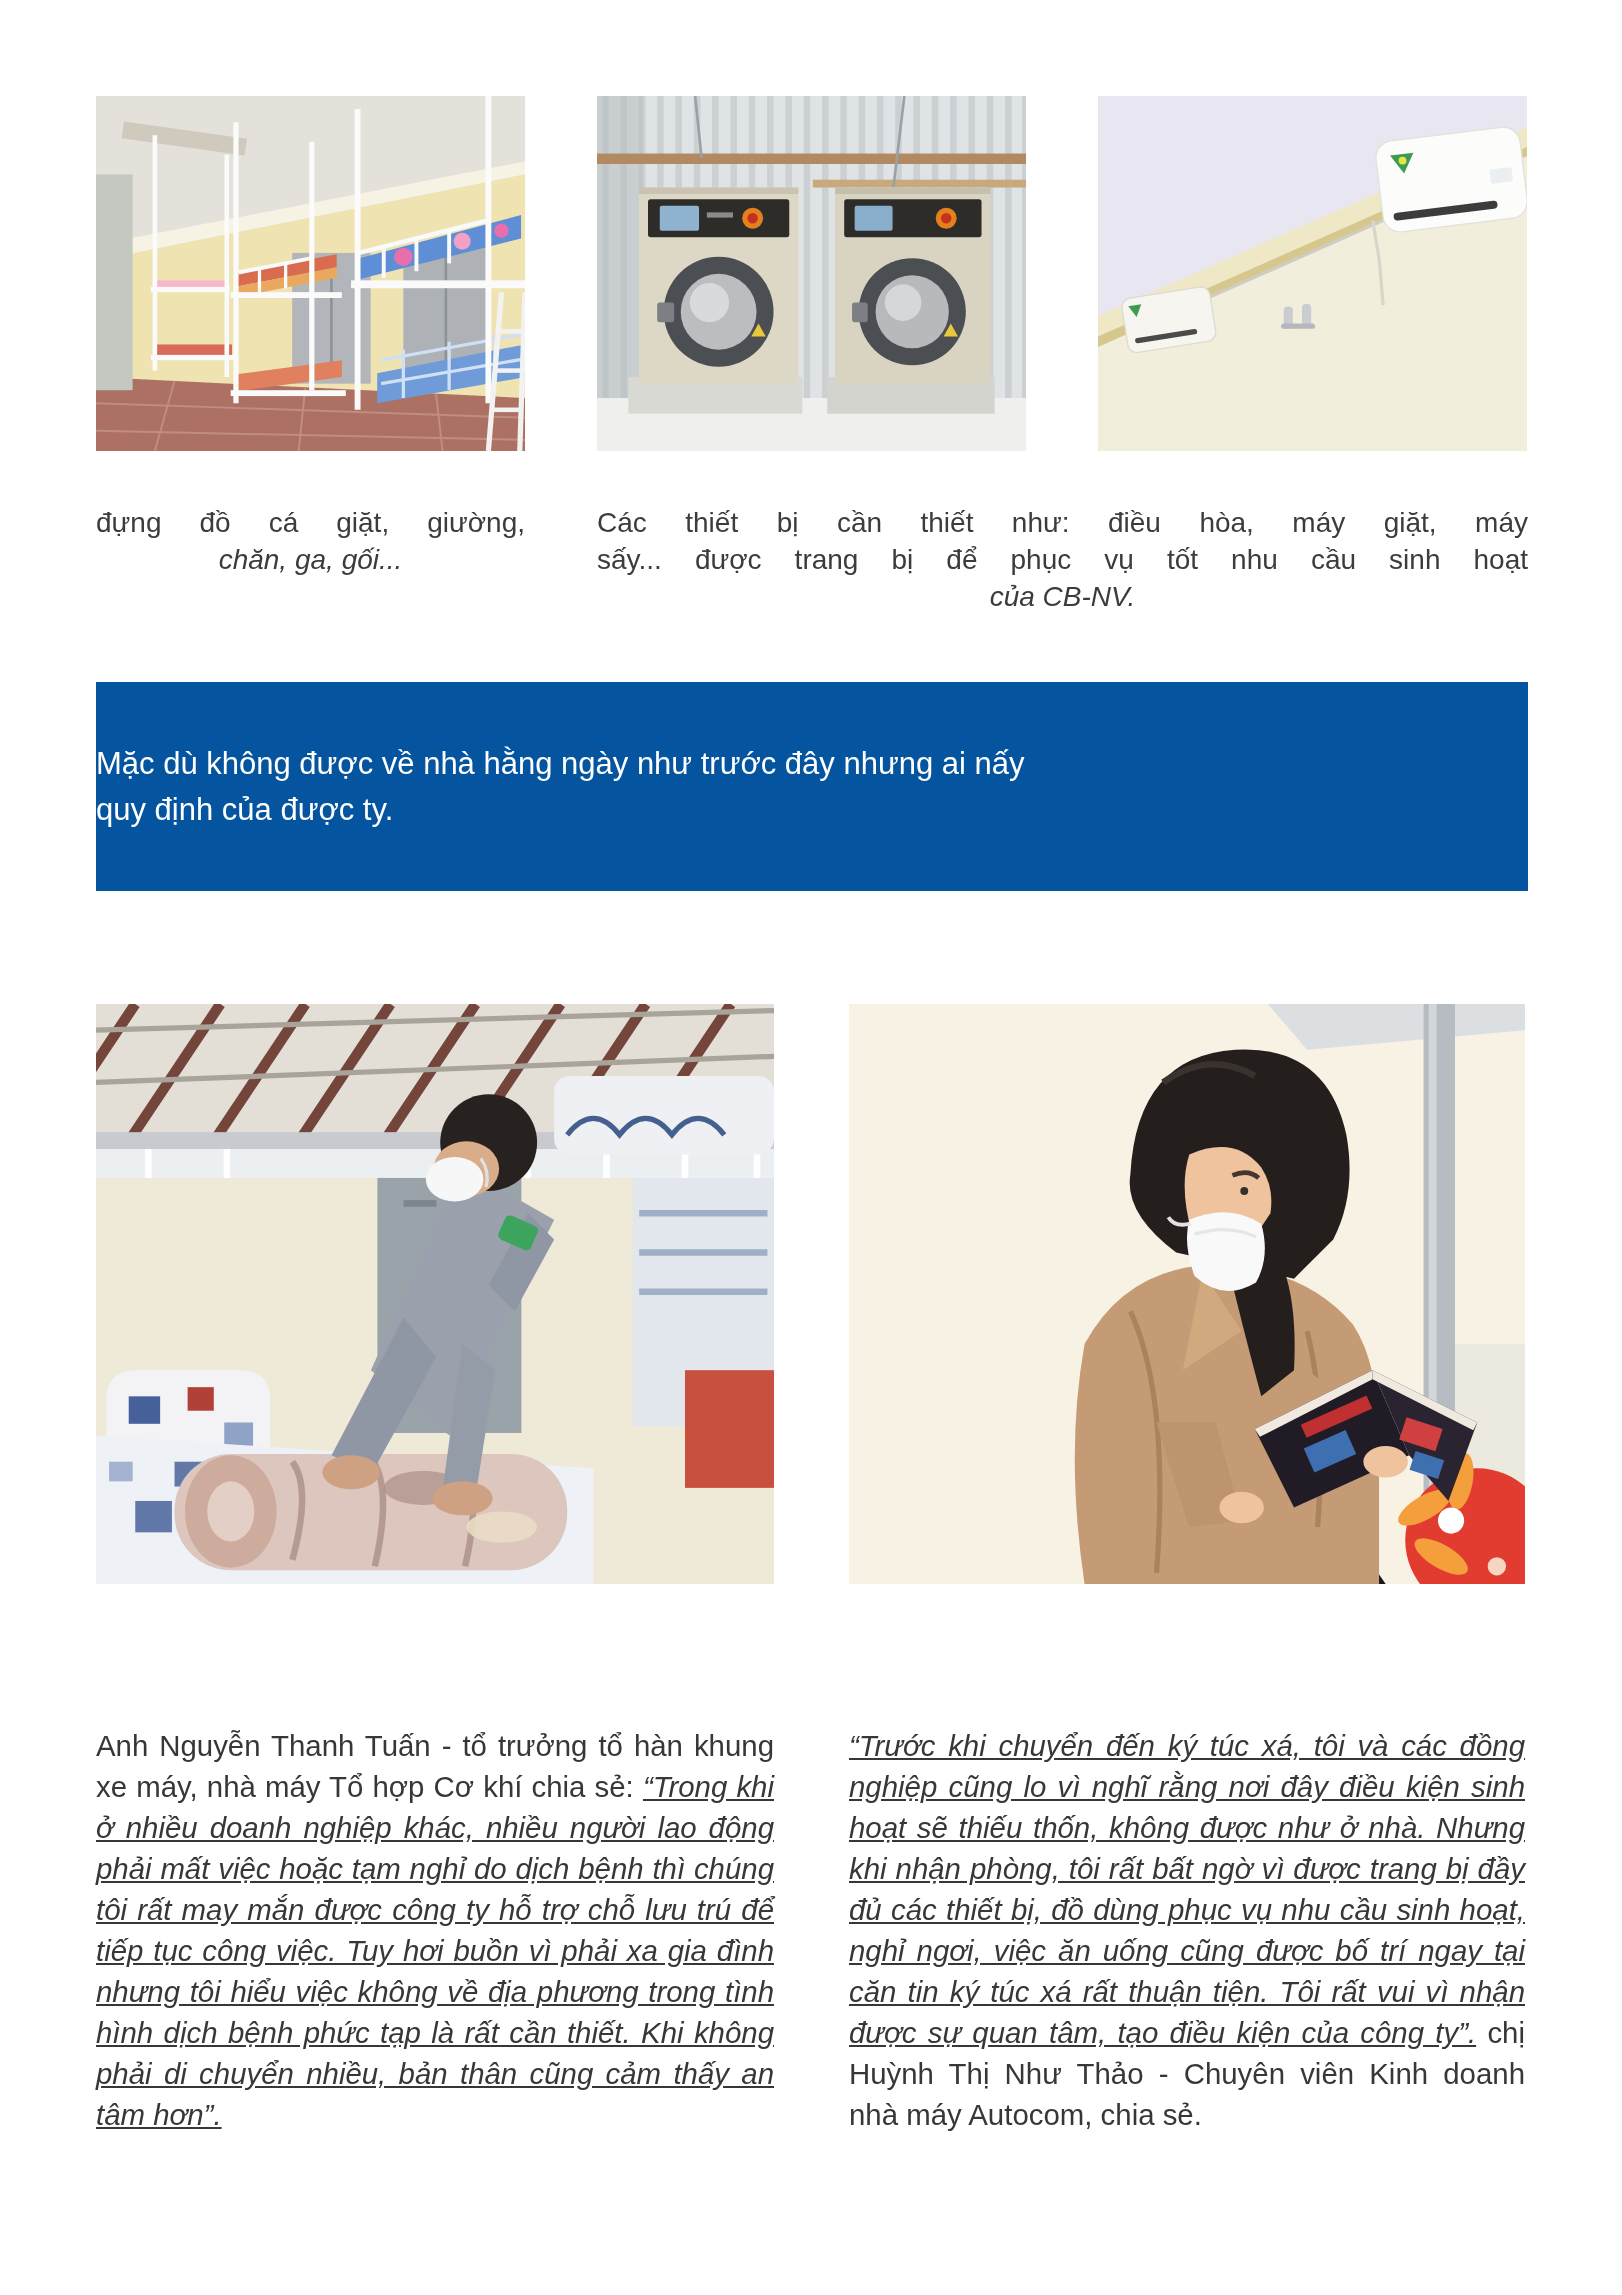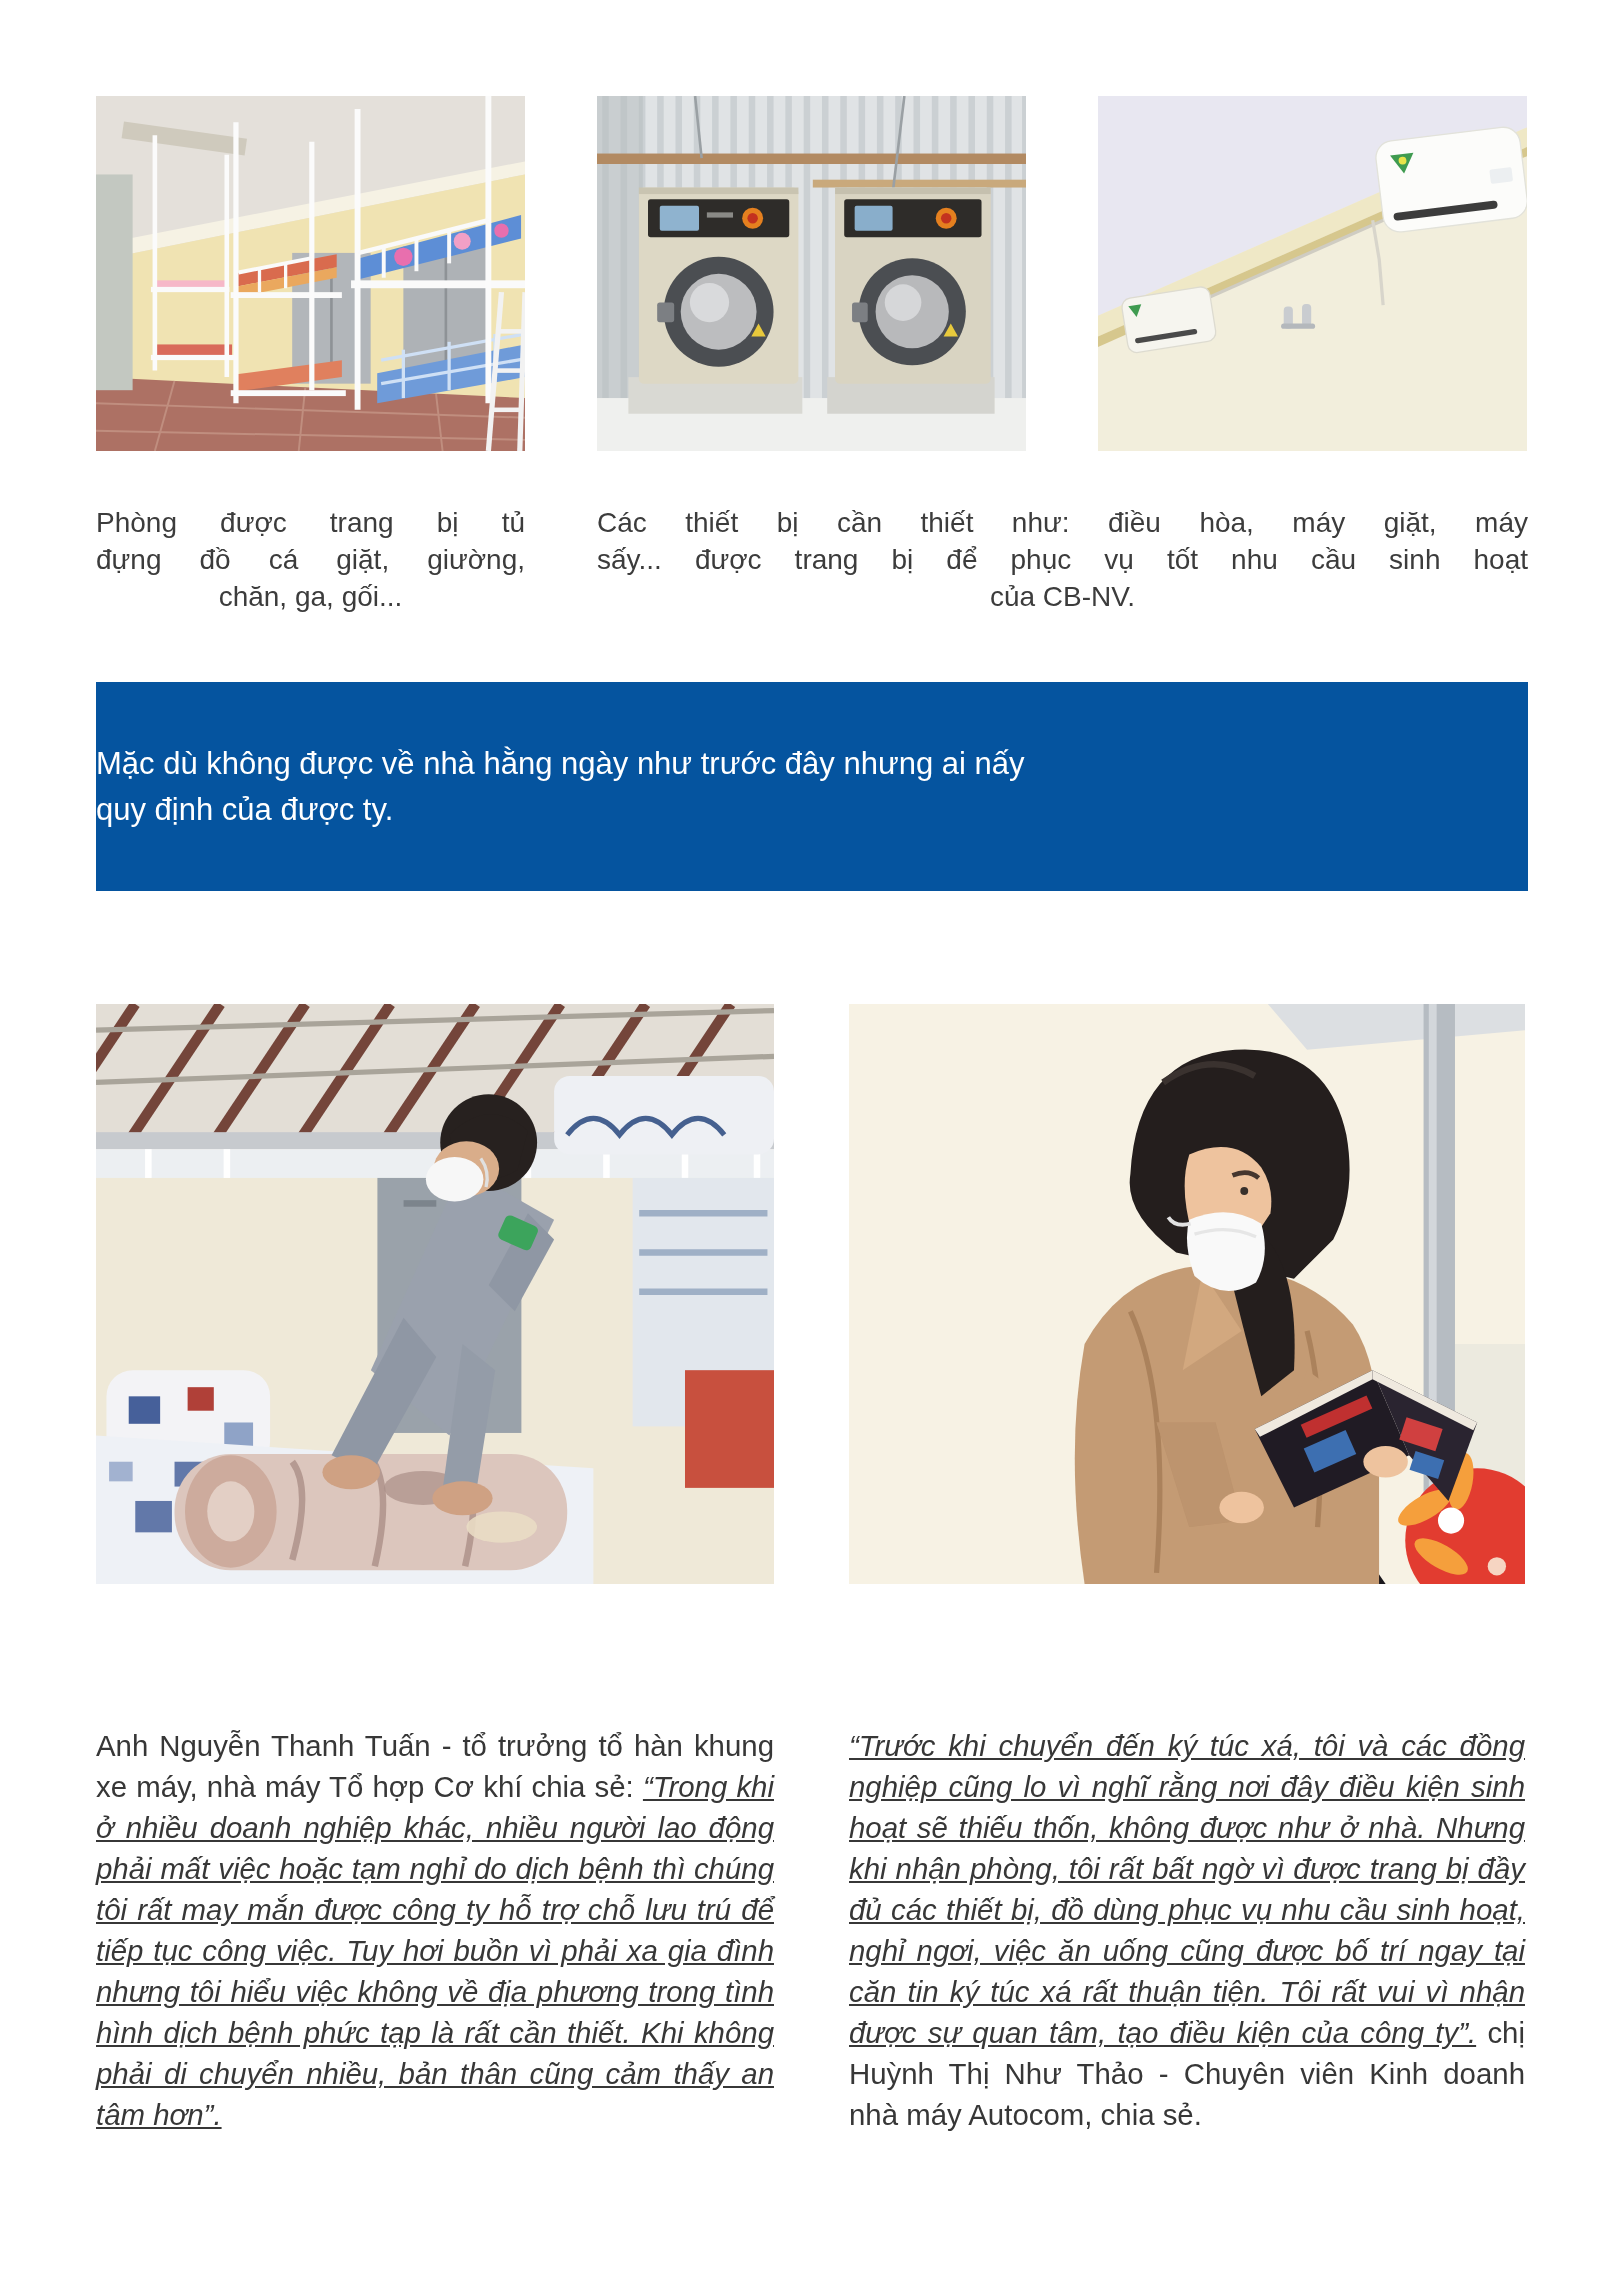--- a/index.html
+++ b/index.html
@@ -13,21 +13,21 @@
   
   .ph-dorm{left:96px;top:96px;width:429px;height:355px;}
   .ph-laundry{left:597px;top:96px;width:429px;height:355px;}
   .ph-ac{left:1098px;top:96px;width:429px;height:355px;}
 
   
   .caption{position:absolute;top:504px;color:#3c3c3c;font-size:28px;line-height:37px;}
   .cap-dorm{left:96px;width:429px;}
   .cap-equip{left:597px;width:931px;}
   .cap-line{text-align:justify;text-align-last:justify;}
-  .cap-line.last{text-align-last:center;}
+  .cap-line.last{text-align-last:center;font-style:italic;}
 
   
   .banner{
     position:absolute;left:96px;top:682px;width:1432px;height:209px;
     background:#05549f;display:flex;flex-direction:column;justify-content:center;
   }
   .banner-line{color:#ffffff;font-size:31px;line-height:46px;text-align:left;}
 
   
   .ph-man{left:96px;top:1004px;width:678px;height:580px;}
@@ -202,21 +202,20 @@
 
       <g>
         <rect x="284" y="322" width="14" height="34" rx="6" fill="#c9ccd0"></rect>
         <rect x="312" y="318" width="14" height="34" rx="6" fill="#c9ccd0"></rect>
         <rect x="280" y="348" width="52" height="8" rx="4" fill="#b4b8bc"></rect>
       </g>
     </svg>
   </figure>
 
   <div class="caption cap-dorm">
-    <div class="cap-line">Phòng được trang bị tủ</div>
     <div class="cap-line">đựng đồ cá giặt, giường,</div>
     <div class="cap-line last">chăn, ga, gối...</div>
   </div>
 
   <div class="caption cap-equip">
     <div class="cap-line">Các thiết bị cần thiết như: điều hòa, máy giặt, máy</div>
     <div class="cap-line">sấy... được trang bị để phục vụ tốt nhu cầu sinh hoạt</div>
     <div class="cap-line last">của CB-NV.</div>
   </div>
 

